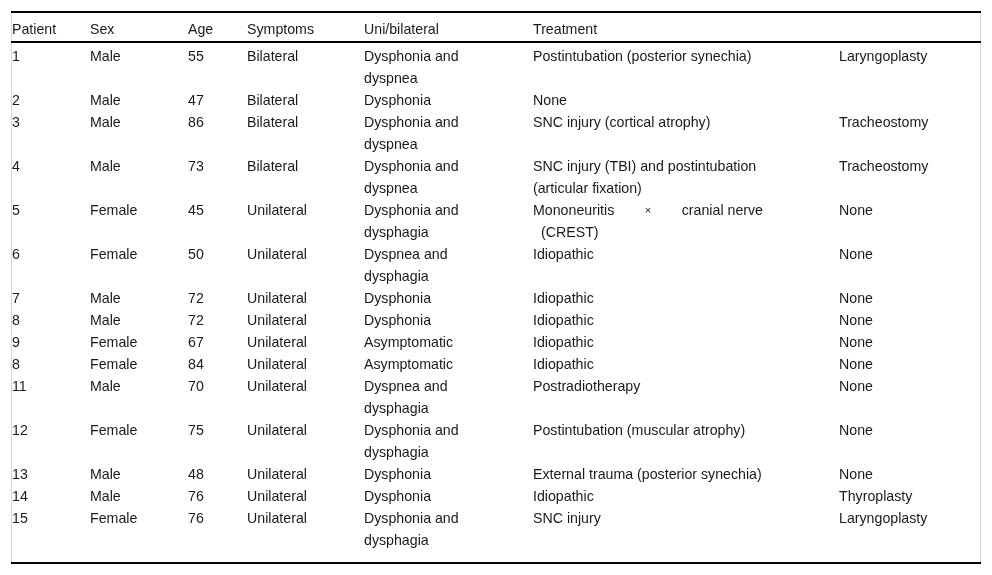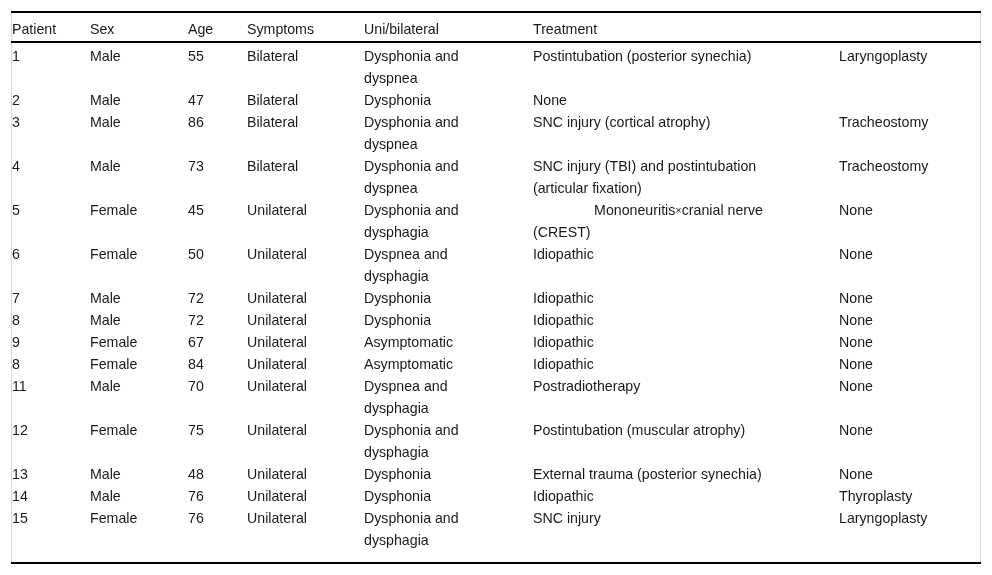--- a/index.html
+++ b/index.html
@@ -95,25 +95,26 @@
     width: 968px;
   }
   .tbody .row {
     margin-bottom: 0;
   }
   .cause-justify {
     display: block;
   }
   .cause-justify .l1 {
     display: flex;
-    justify-content: flex-end;
+    justify-content: space-between;
     width: 230px;
   }
   .cause-justify .l2 {
     display: block;
+    margin-left: 8px;
   }
   .times {
     font-size: 11px;
     line-height: 22px;
   }
 </style>
 </head>
 <body>
 
 <div class="page">

